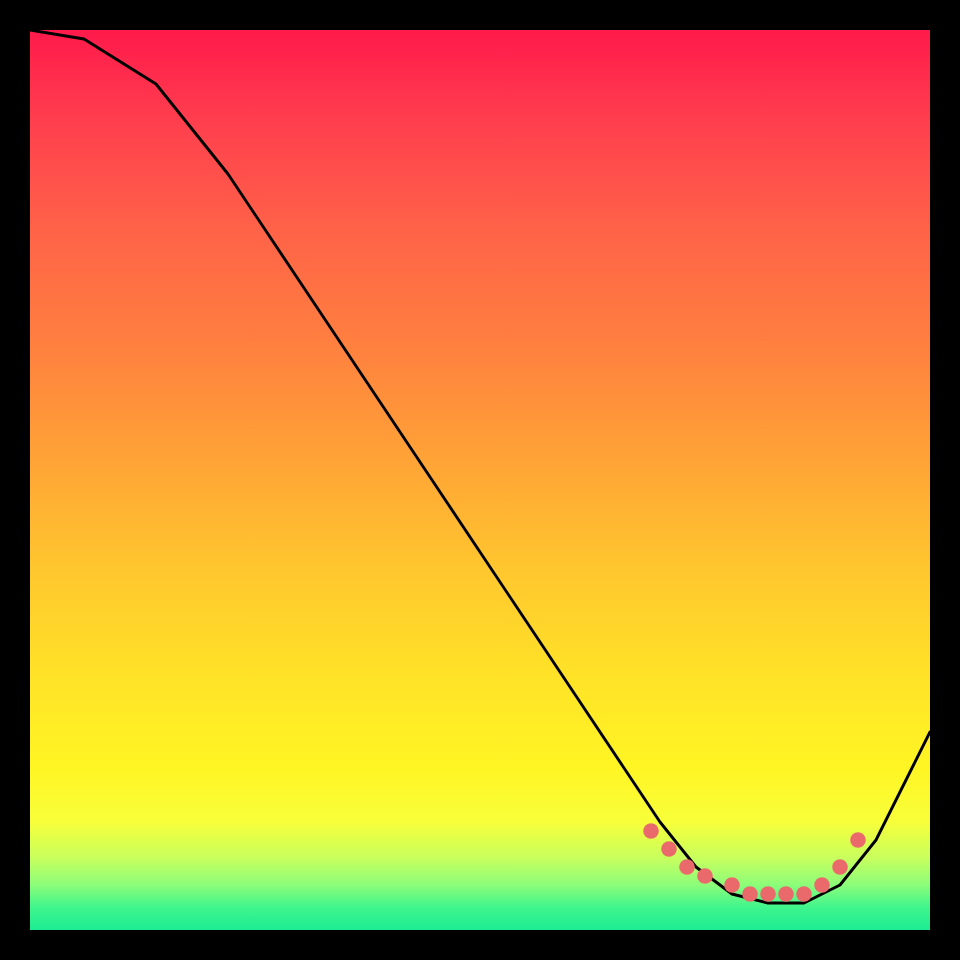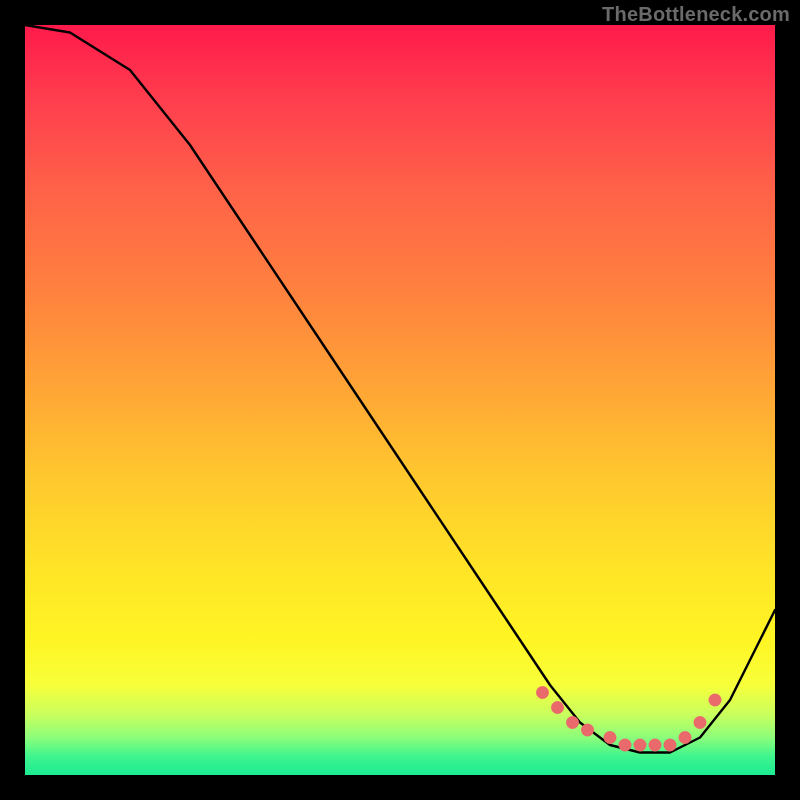--- a/index.html
+++ b/index.html
@@ -66,21 +66,20 @@
     width: 100%;
     height: 100%;
     z-index: 2;
   }
 </style>
 </head>
 <body>
 
 <div class="outer">
 
-  <div class="attribution">TheBottleneck.com</div>
 
   <div class="plot">
     <div class="gradient-bg"></div>
 
     <svg class="lines" viewBox="0 0 750 750" preserveAspectRatio="none">
       <path d="M0.0 0.0 L45.0 7.5 L105.0 45.0 L165.0 120.0 L225.0 210.0 L285.0 300.0 L345.0 390.0 L405.0 480.0 L450.0 547.5 L495.0 615.0 L525.0 660.0 L555.0 697.5 L585.0 720.0 L615.0 727.5 L645.0 727.5 L675.0 712.5 L705.0 675.0 L735.0 615.0 L750.0 585.0 " fill="none" stroke="#000000" stroke-width="2.4" stroke-linecap="round" stroke-linejoin="round" id="curve-path"></path>
       <g id="marker-group">
           <circle cx="517.5" cy="667.5" r="6.5" fill="#ea6a6c"></circle>
           <circle cx="532.5" cy="682.5" r="6.5" fill="#ea6a6c"></circle>
           <circle cx="547.5" cy="697.5" r="6.5" fill="#ea6a6c"></circle>

